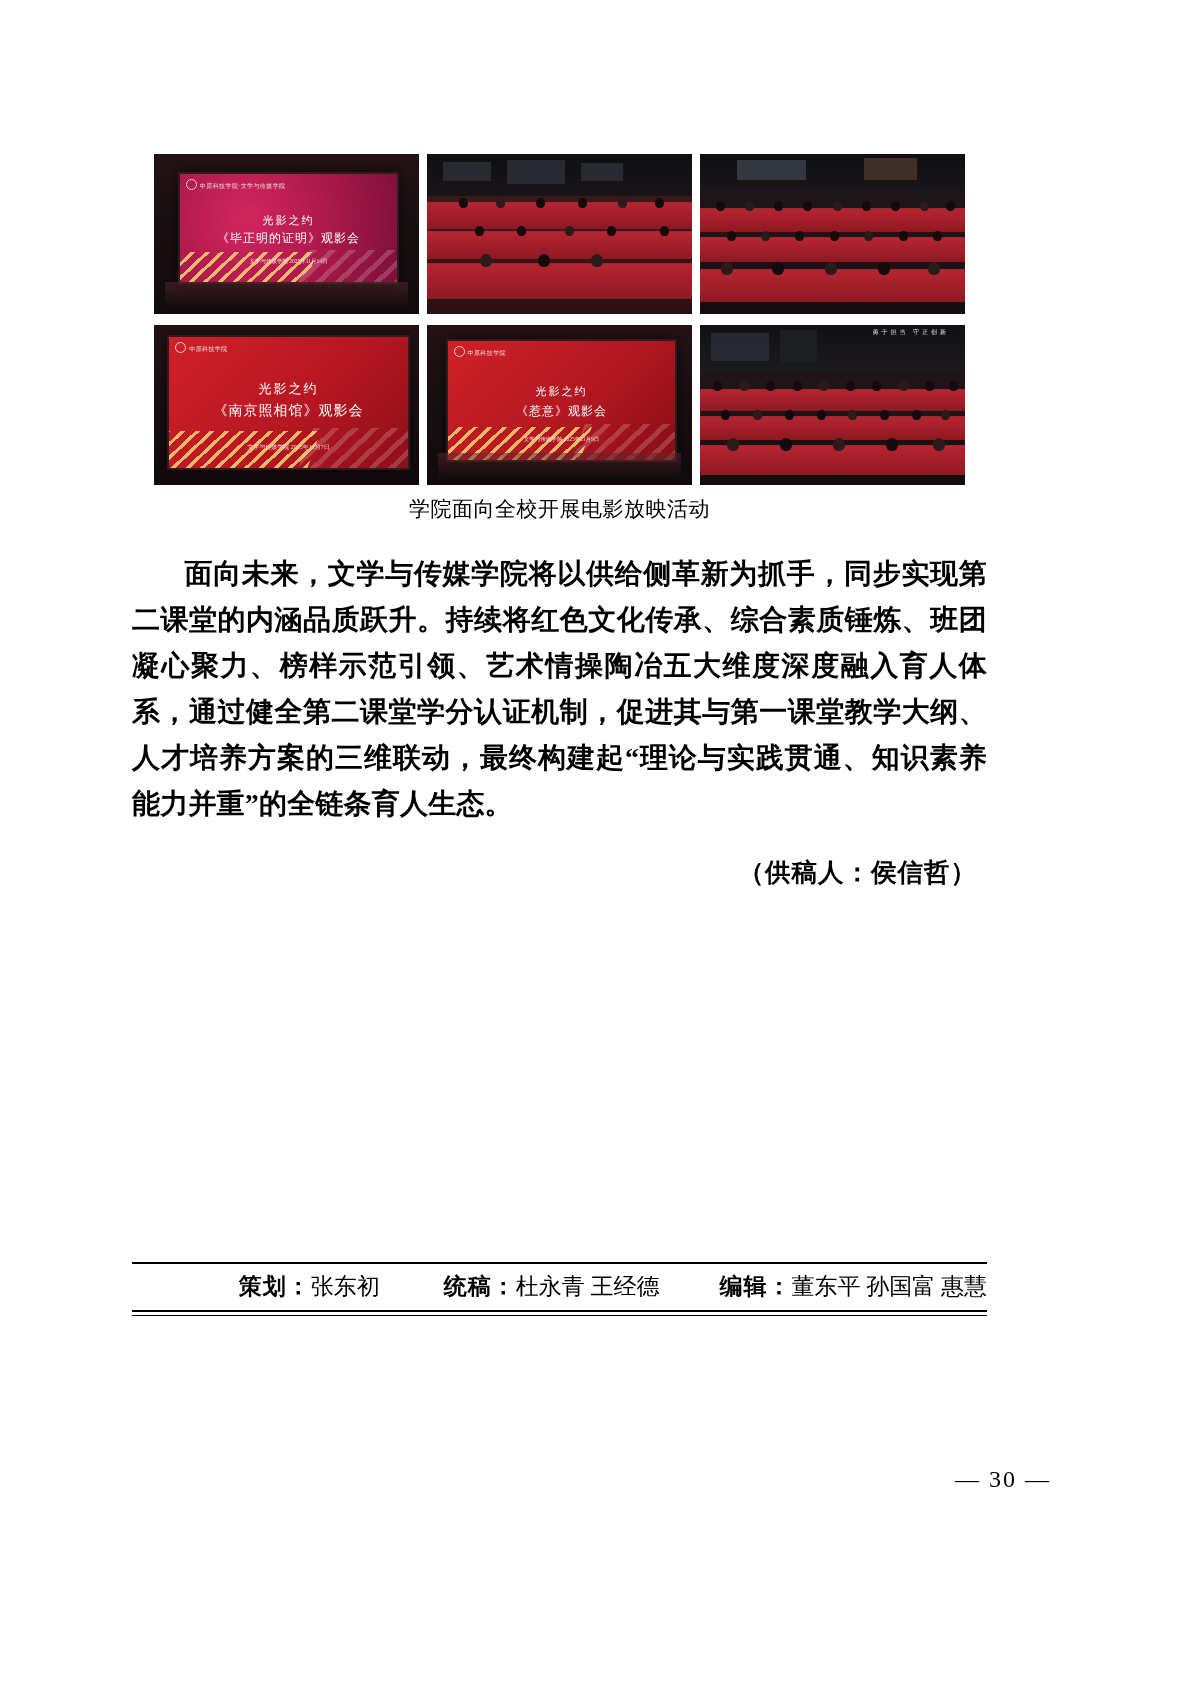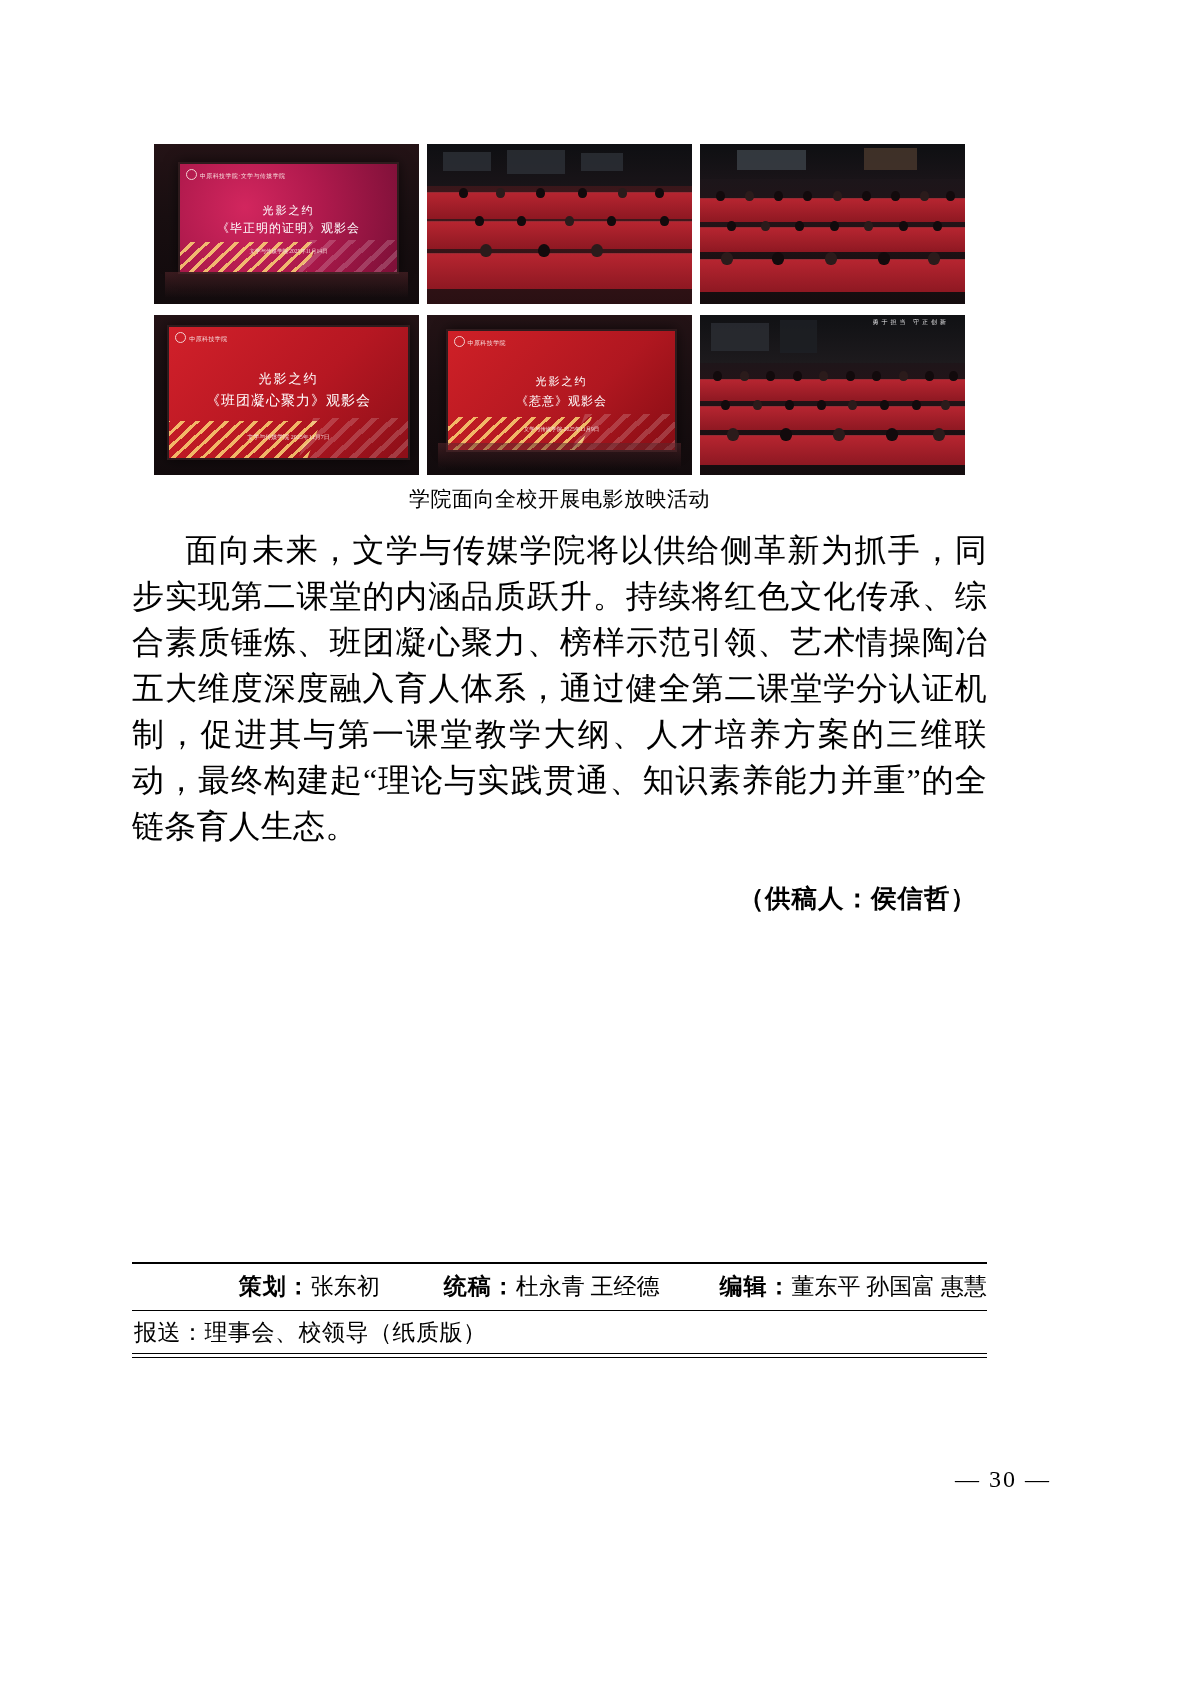--- a/index.html
+++ b/index.html
@@ -27,21 +27,21 @@
     top: 140px;
     width: 855px;
   }
 
   
   .photo-grid {
     display: flex;
     flex-direction: column;
     gap: 11px;
     width: 813px;
-    margin: 4px auto 0 22px;
+    margin: 14px auto 0 22px;
   }
   .photo-row {
     display: flex;
     gap: 8px;
   }
   .photo {
     width: 265px;
     height: 160px;
     position: relative;
     overflow: hidden;
@@ -210,26 +210,26 @@
   .caption {
     text-align: center;
     font-size: 21px;
     margin-top: 10px;
     letter-spacing: .5px;
     font-family: "Liberation Serif", "DejaVu Serif", serif;
   }
 
   
   .para {
-    margin-top: 14px;
-    font-size: 32px;
+    font-size: 28px;
     line-height: 46px;
     text-align: justify;
     text-justify: inter-ideograph;
     letter-spacing: .2px;
+    font-weight: bold;
   }
   .para .indent { display: inline-block; width: 52px; }
 
   .signature {
     margin-top: 4px;
     text-align: right;
     font-size: 25.5px;
     font-weight: bold;
     letter-spacing: 1px;
     padding-right: 10px;
@@ -384,21 +384,21 @@
 
       <div class="photo-row">
 
         <div class="photo">
           <div class="aud-dark"></div>
           <div class="screen red" style="left:5%;top:6%;width:90%;height:82%;">
             <div class="scr-chev"></div>
             <div class="scr-chev2"></div>
             <div class="scr-logo"><span class="emblem"></span><span>中原科技学院</span></div>
             <div class="scr-t1" style="top:33%;font-size:13px;">光影之约</div>
-            <div class="scr-t2" style="top:50%;font-size:14px;">《班团凝心聚力》观影会</div>
+            <div class="scr-t2" style="top:50%;font-size:14px;">《南京照相馆》观影会</div>
             <div class="scr-t3" style="bottom:12%;font-size:6px;">文学与传媒学院
 2025年11月7日</div>
           </div>
         </div>
 
         <div class="photo">
           <div class="aud-dark"></div>
           <div class="screen red2" style="left:7%;top:9%;width:86%;height:74%;">
             <div class="scr-chev"></div>
             <div class="scr-chev2"></div>
@@ -476,21 +476,20 @@
       </span>
       <span class="sp2"></span>
       <span class="grp">
         <span class="lbl">编辑：</span>
         <span class="val">董东平  孙国富  惠慧</span>
       </span>
     </div>
 
     <div class="rule-mid"></div>
 
-    <div class="dist-line"><span>报送：</span><span>理事会、校领导（纸质版）</span></div>
 
 
     <div class="rule-bottom-a"></div>
     <div class="rule-bottom-b"></div>
   </div>
 
   <div class="pagenum">—  30  —</div>
 </div>
 
 </body></html>

